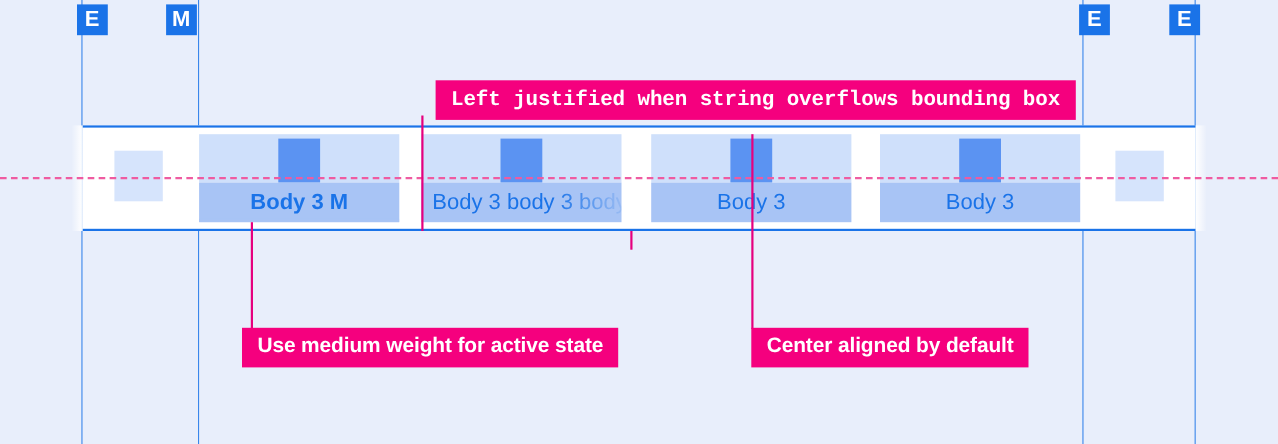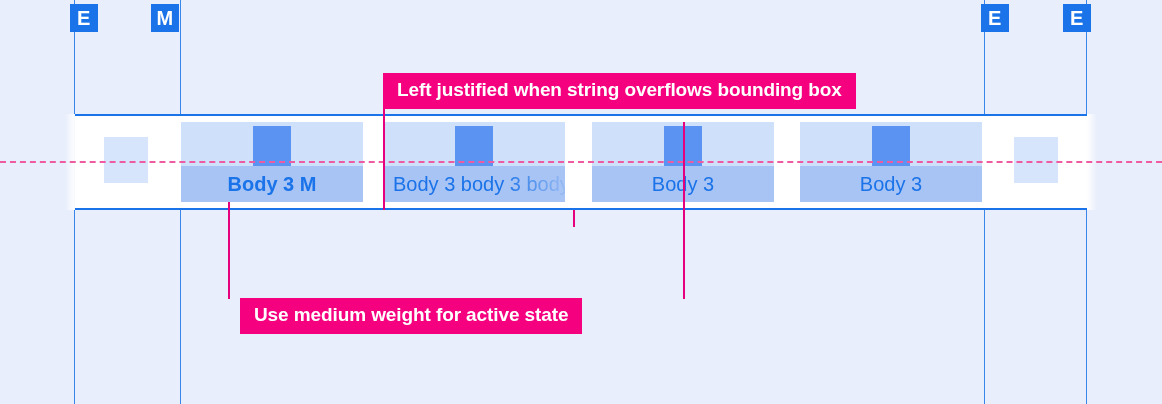--- a/index.html
+++ b/index.html
@@ -243,19 +243,20 @@
   <div id="centerline"></div>
 
   <div class="connector" style="left:383px; top:105px; height:105px;"></div>
 
   <div class="connector" style="left:573px; top:210px; height:17px;"></div>
 
   <div class="connector" style="left:228px; top:202px; height:97px;"></div>
 
   <div class="connector" style="left:683px; top:122px; height:177px;"></div>
 
-  <div class="callout" style="left:383px; top:73px;">Left justified when string overflows bounding box</div>
-
-
-  <div class="callout" style="left:240px; top:298px;">Use medium weight for active state</div>
-
+  <div class="callout" style="left:396px; top:73px;font-family:Liberation Mono, monospace;">Left justified when string overflows bounding box</div>
+
+
+  <div class="callout" style="left:220px; top:298px;">Use medium weight for active state</div>
+
+  <div class="callout" style="left:683px; top:298px;">Center aligned by default</div>
 
 </div>
 
 </body></html>

